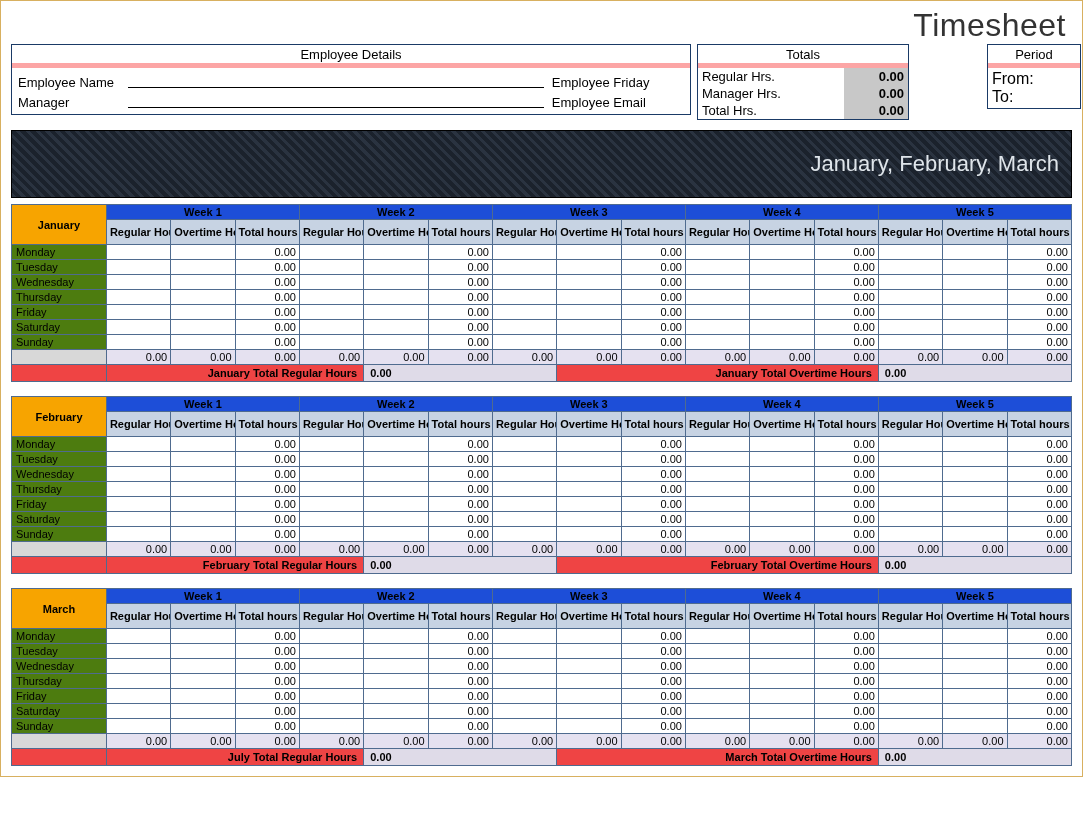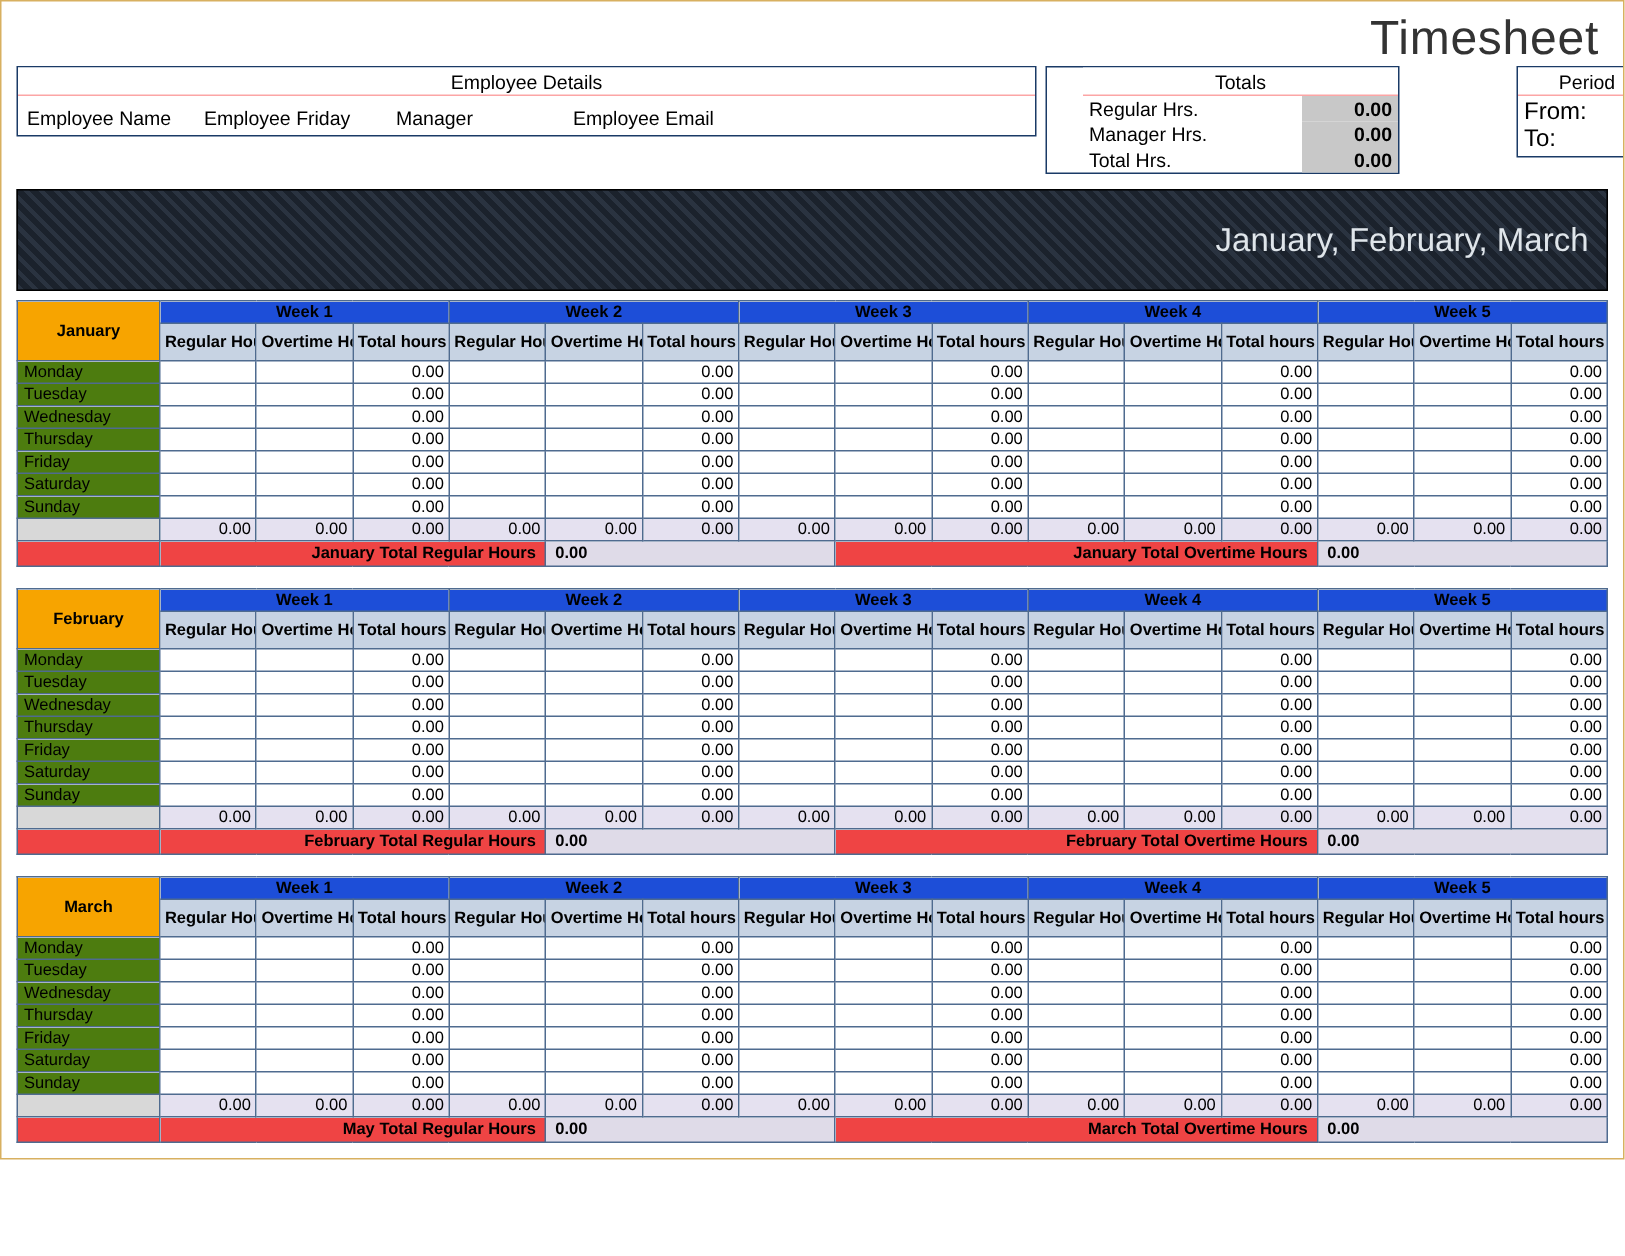--- a/index.html
+++ b/index.html
@@ -22,30 +22,30 @@
     margin:0 6px 0 0;
     letter-spacing:.5px;
   }
   
   .header-row{display:flex; gap:6px; align-items:flex-start;}
   .box{border:1px solid #1a3a66;}
   .box-title{
     text-align:center;
     font-size:13px;
     padding:2px 0 1px 0;
-    border-bottom:1px solid #fca5a5;
+    border-bottom:5px solid #fca5a5;
     background:#fff;
   }
   .emp-box{flex:0 0 678px;}
-  .emp-body{display:flex; flex-direction:row; padding:2px 6px 4px 6px; font-size:13px;}
+  .emp-body{display:flex; flex-direction:column; padding:2px 6px 4px 6px; font-size:13px;}
   .emp-line{display:flex; align-items:flex-end; height:20px;}
   .emp-line .lbl{width:110px;}
   .emp-line .uline{flex:1; border-bottom:1px solid #000; margin:0 8px 2px 0; height:14px;}
   .emp-line .lbl2{width:120px;}
-  .totals-box{flex:0 0 210px;padding-left:24px;}
+  .totals-box{flex:0 0 210px;}
   .tot-row{display:flex; font-size:13px;}
   .tot-row .tl{flex:1; padding:1px 4px;}
   .tot-row .tv{width:56px; text-align:right; padding:1px 4px; font-weight:bold; background:#c8c8c8;}
   .gap-box{flex:0 0 66px;}
   .period-box{flex:0 0 92px;}
   .period-body{padding:2px 4px; font-size:16px;}
   .period-body div{height:18px;}
   
   .banner{
     margin-top:10px;
@@ -721,20 +721,20 @@
           <td class="">0.00</td>
           <td class="">0.00</td>
           <td class="">0.00</td>
           <td class="">0.00</td>
           <td class="">0.00</td>
           <td class="">0.00</td>
           <td class="">0.00</td>
         </tr>
         <tr class="foot-row">
           <td class="corner"></td>
-          <td colspan="4" class="foot-lbl">May Total Regular Hours</td>
+          <td colspan="4" class="foot-lbl">July Total Regular Hours</td>
           <td colspan="3" class="foot-val tot-lbl">0.00</td>
           <td colspan="5" class="foot-lbl">March Total Overtime Hours</td>
           <td colspan="3" class="foot-val tot-lbl">0.00</td>
         </tr>
       </tbody>
     </table>
   </div>
 
 </body></html>

